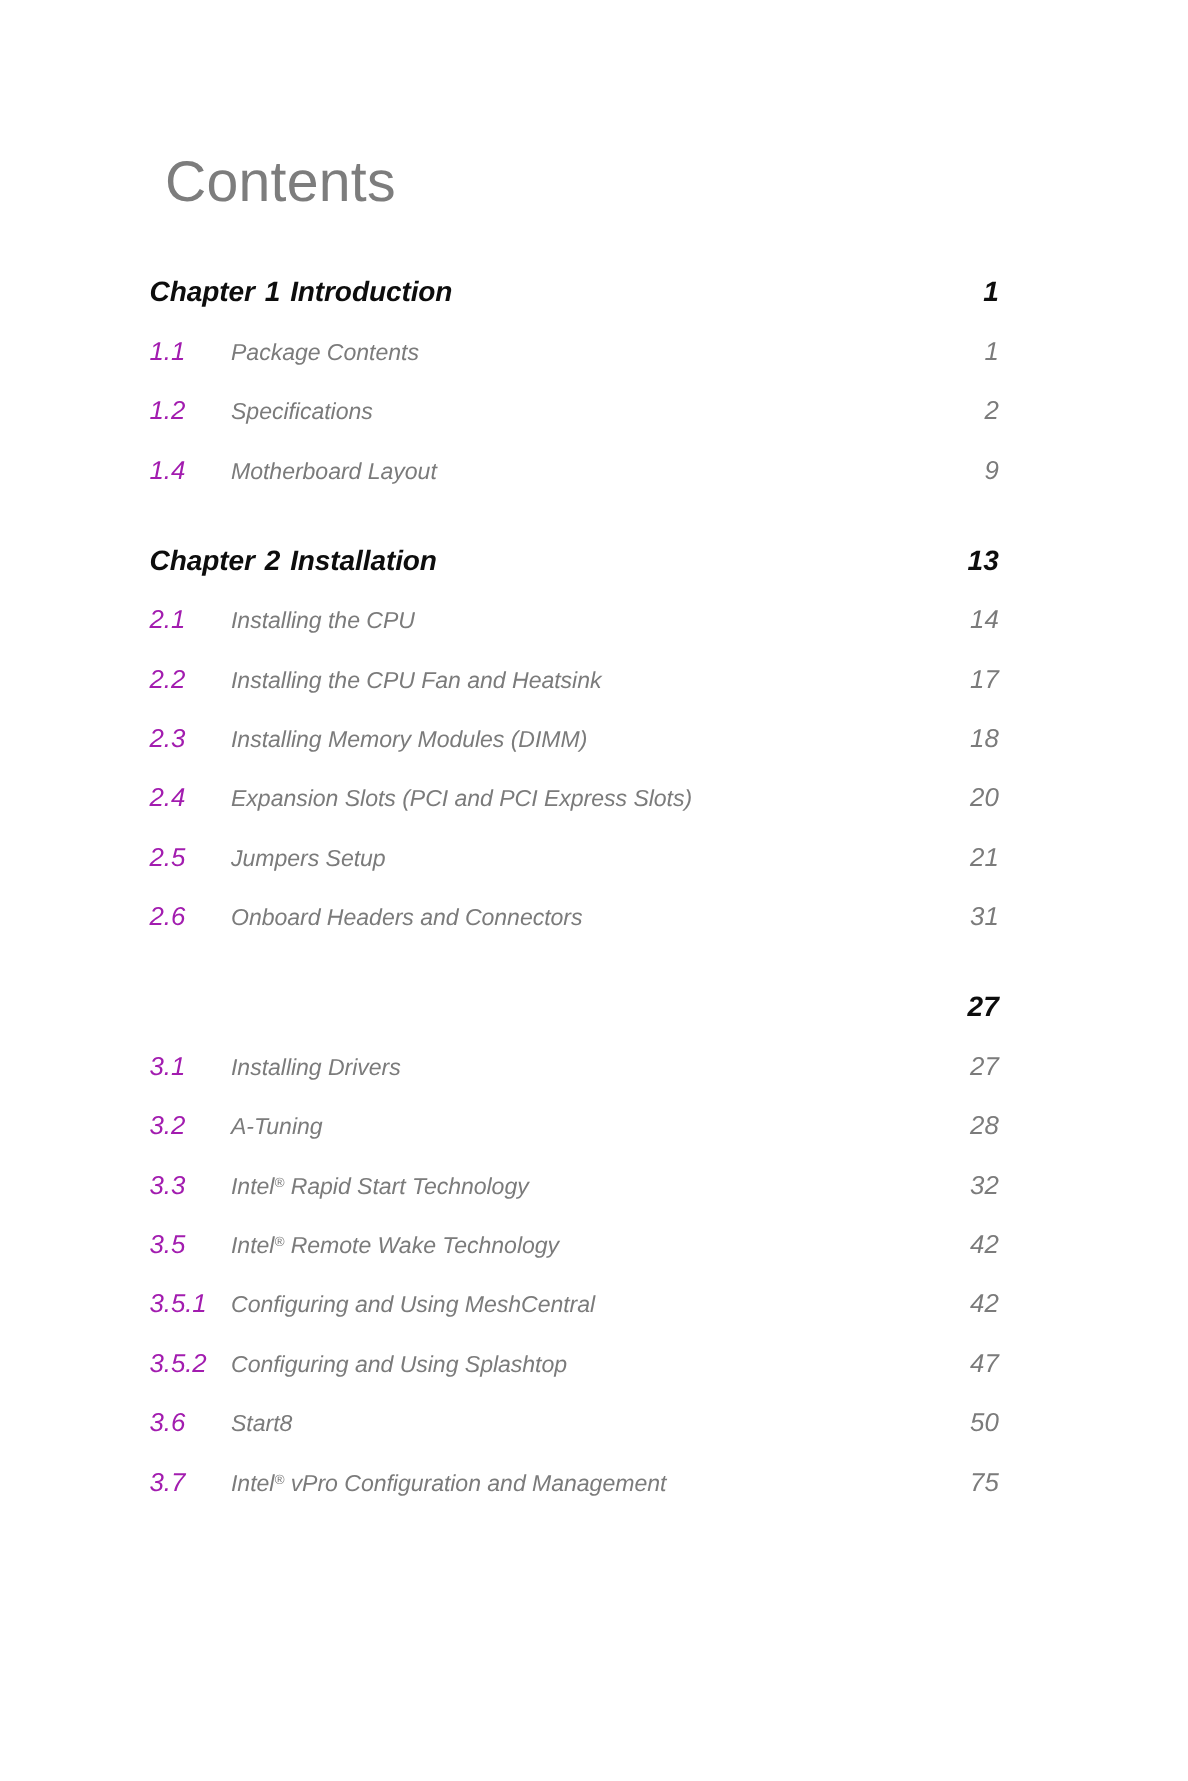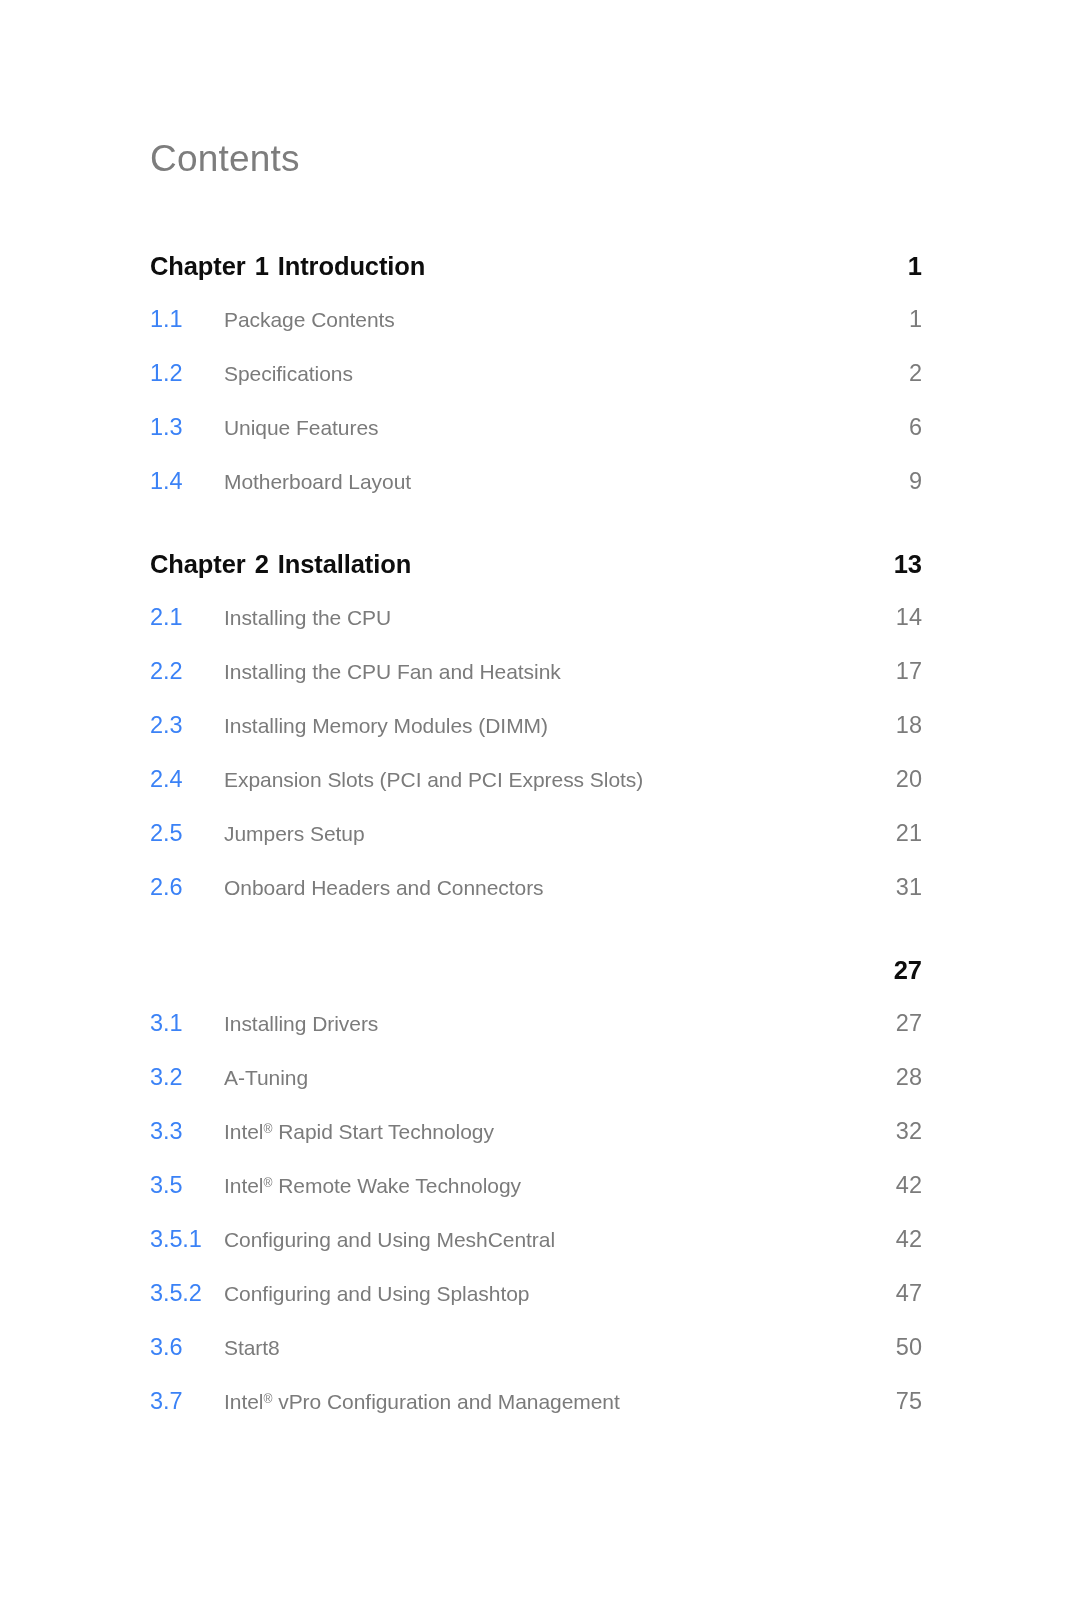--- a/index.html
+++ b/index.html
@@ -19,31 +19,32 @@
     width: 1080px;
     height: 1619px;
     background: #ffffff;
     box-sizing: border-box;
     padding: 0;
   }
   #toc-title {
     position: absolute;
     left: 150px;
     top: 140px;
-    font-size: 37px;
+    font-size: 52px;
     font-weight: 400;
     color: #7d7d7d;
     letter-spacing: 0.2px;
     line-height: 1;
   }
   #toc-list {
     position: absolute;
-    left: 150px;
+    left: 136px;
     top: 252px;
     width: 772px;
+    font-style: italic;
   }
   .row {
     display: flex;
     align-items: baseline;
     width: 100%;
     box-sizing: border-box;
   }
   
   .row.chapter {
     height: 54px;
@@ -76,21 +77,21 @@
   }
   
   .row.section {
     height: 54px;
   }
   .section .num {
     width: 74px;
     flex: 0 0 74px;
     font-size: 23.5px;
     font-weight: 400;
-    color: #3b82f6;
+    color: #a21caf;
     white-space: nowrap;
     letter-spacing: -0.1px;
   }
   .section .title {
     font-size: 21px;
     font-weight: 400;
     color: #7b7b7b;
     white-space: nowrap;
     letter-spacing: -0.05px;
   }
@@ -130,26 +131,20 @@
         <span class="dots"></span>
         <span class="pageno">1</span>
       </div>
       <div class="row section">
         <span class="num">1.2</span>
         <span class="title">Specifications</span>
         <span class="dots"></span>
         <span class="pageno">2</span>
       </div>
       <div class="row section">
-        <span class="num">1.3</span>
-        <span class="title">Unique Features</span>
-        <span class="dots"></span>
-        <span class="pageno">6</span>
-      </div>
-      <div class="row section">
         <span class="num">1.4</span>
         <span class="title">Motherboard Layout</span>
         <span class="dots"></span>
         <span class="pageno">9</span>
       </div>
       <div class="row chapter">
         <span class="ch-label">Chapter<span class="gap"></span><span>2</span><span class="gap"></span><span>Installation</span></span>
         <span class="dots"></span>
         <span class="pageno">13</span>
       </div>

